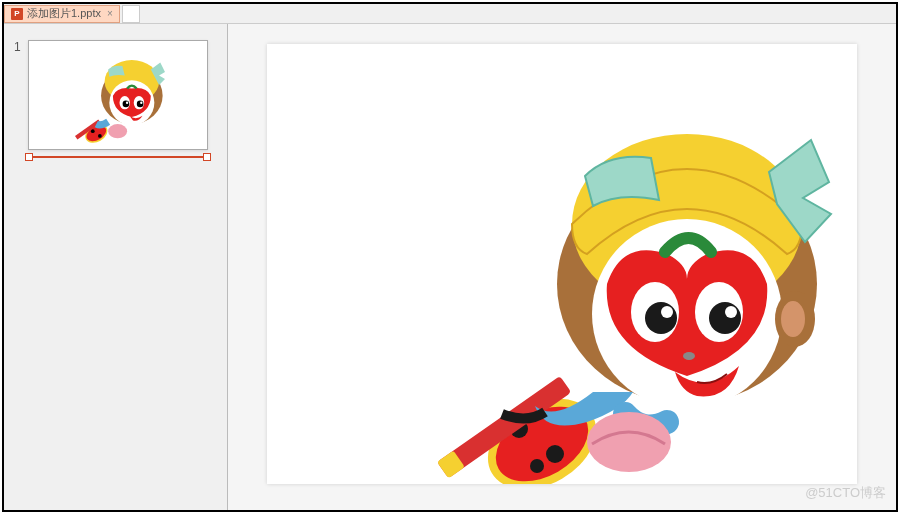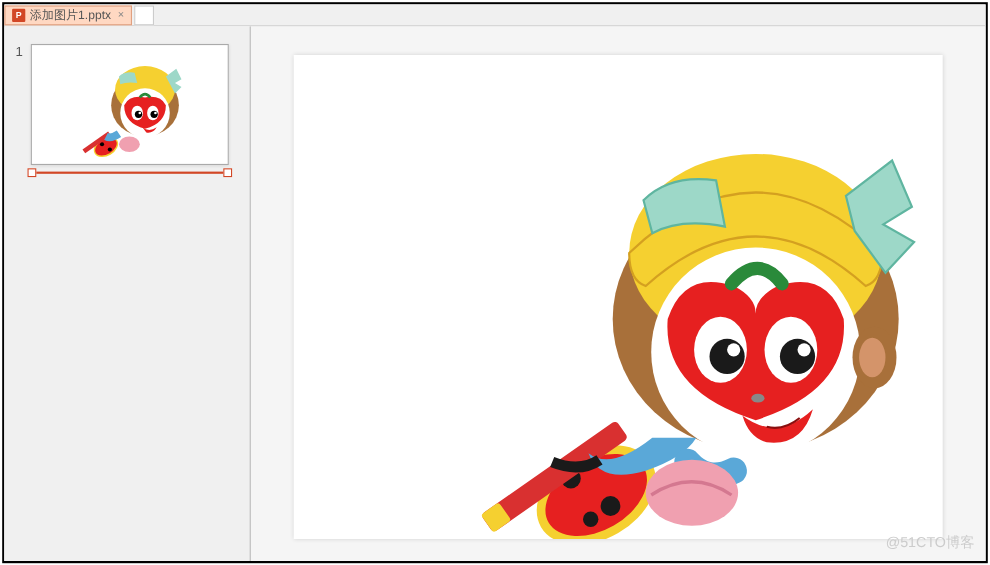--- a/index.html
+++ b/index.html
@@ -112,21 +112,21 @@
       border: 1px solid #d24726;
       top: -3px;
     }
     .thumb-underline::before { left: -3px; }
     .thumb-underline::after { right: -3px; }
     .slide-area {
       flex: 1;
       padding: 20px;
       display: flex;
       justify-content: center;
-      align-items: flex-end;
+      align-items: flex-start;
       position: relative;
     }
     .slide-canvas {
       width: 590px;
       height: 440px;
       background: #fff;
       box-shadow: 0 0 4px rgba(0,0,0,0.15);
       position: relative;
       overflow: hidden;
     }

